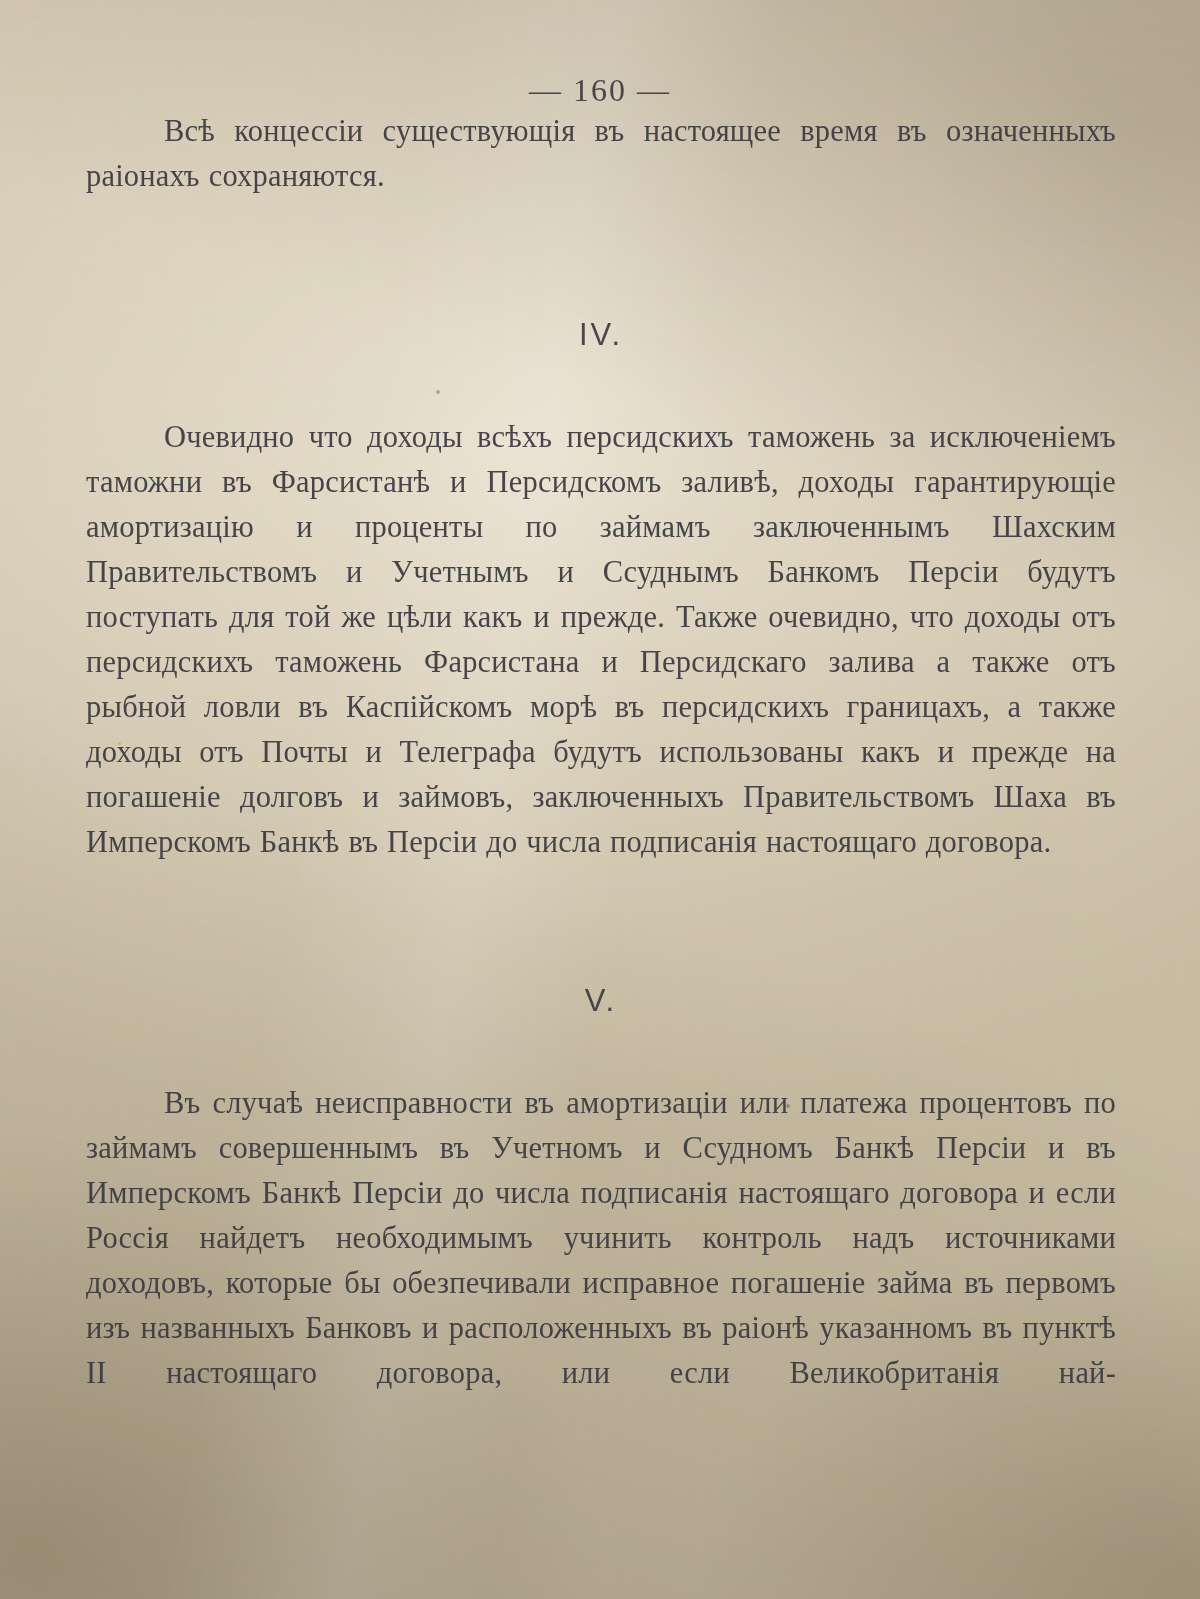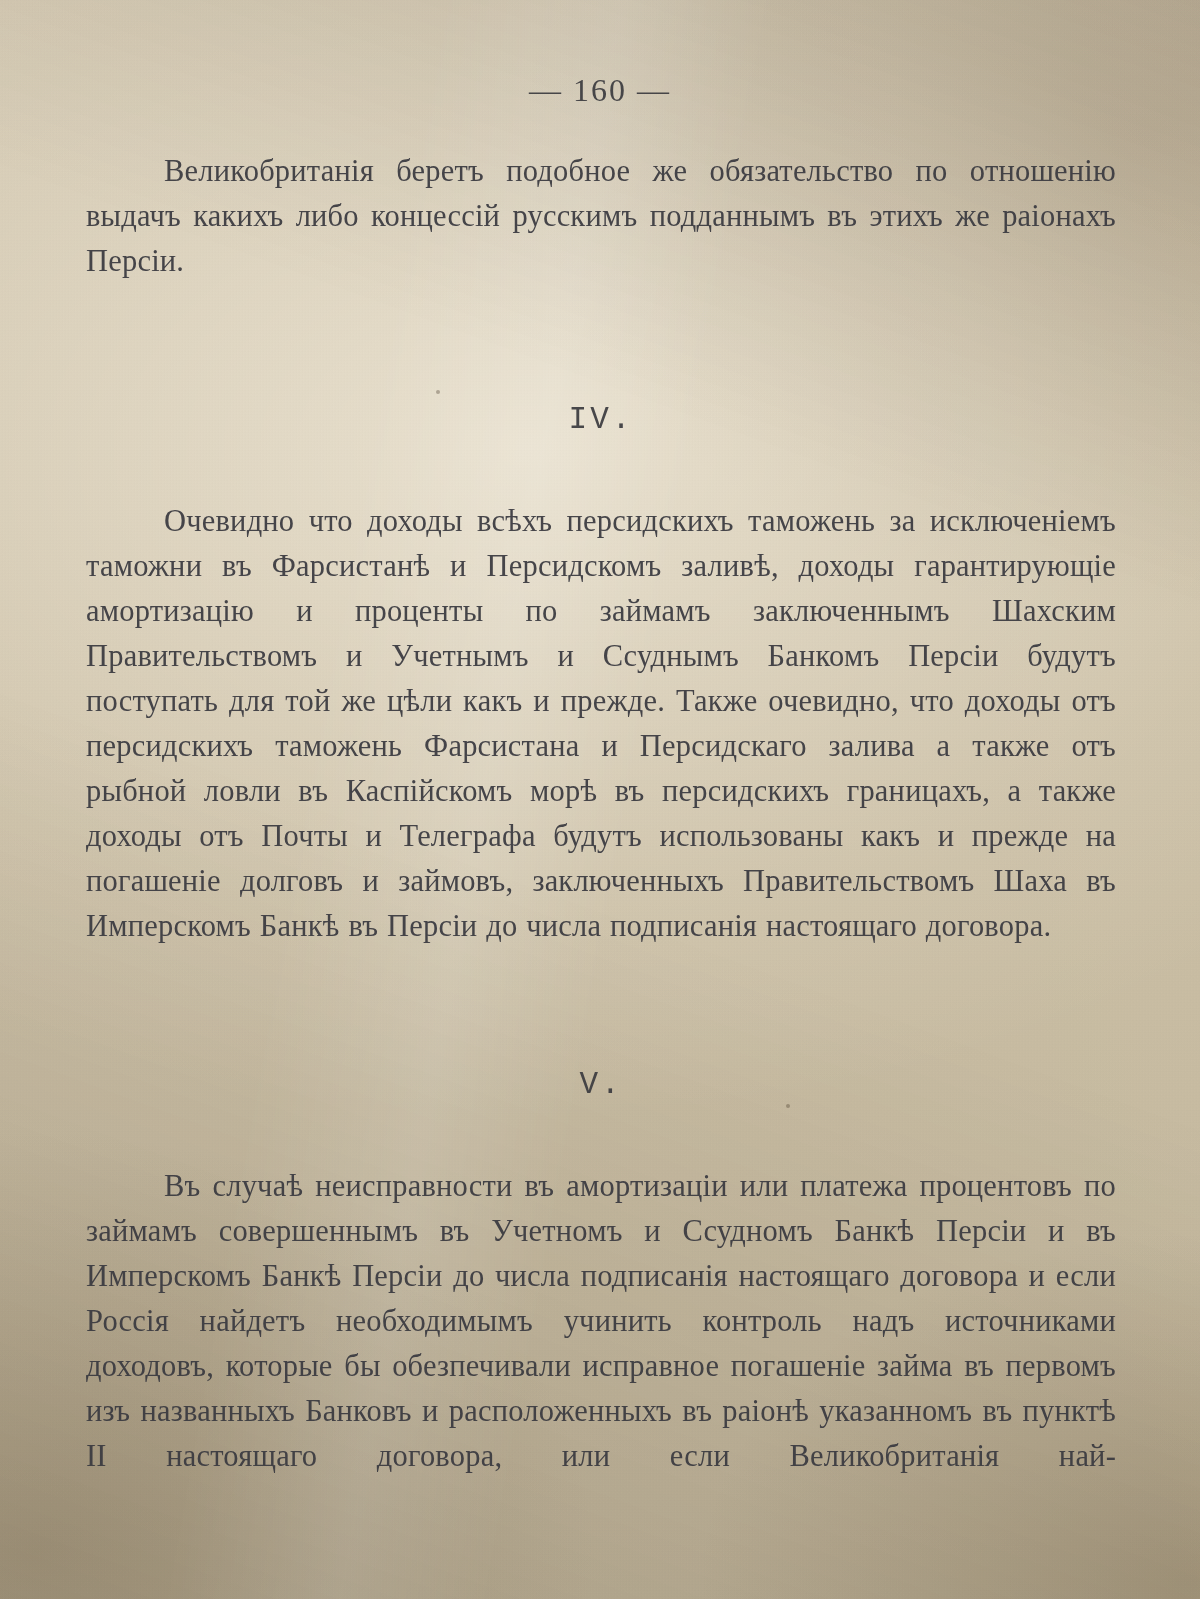--- a/index.html
+++ b/index.html
@@ -109,21 +109,21 @@
   }
 
   p.first { margin-top: 40px; }
 
   .section-num {
     text-align: center;
     font-size: 31px;
     letter-spacing: 3px;
     color: #3b3b3f;
     opacity: 0.92;
-    font-family: Liberation Mono, monospace;
+    font-family: Liberation Sans, sans-serif;
   }
 
   .gap-lg { height: 118px; }
   .gap-md { height: 62px; }
 
   .speck {
     position: absolute;
     border-radius: 50%;
     background: rgba(70,58,40,0.35);
     z-index: 4;
@@ -141,22 +141,22 @@
   <div class="speck" style="left:436px; top:390px; width:4px; height:4px;"></div>
   <div class="speck" style="left:786px; top:1104px; width:4px; height:4px;"></div>
   <div class="speck" style="left:118px; top:742px; width:3px; height:3px; opacity:0.5;"></div>
 
   <div id="content">
 
     <div class="folio">— 160 —</div>
 
     <div class="textblock">
 
-      <p class="para first lastleft"><span class="ind"></span><span>Великобританія беретъ подобное же обязательство по отношенію выдачъ какихъ либо концессій русскимъ подданнымъ въ этихъ же раіонахъ Персіи.</span></p>
 
+      <p class="para lastleft"><span class="ind"></span><span>Всѣ концессіи существующія въ настоящее время въ означенныхъ раіонахъ сохраняются.</span></p>
 
       <div class="gap-lg"></div>
 
       <div class="section-num">IV.</div>
 
       <div class="gap-md"></div>
 
       <p class="para lastleft"><span class="ind"></span><span>Очевидно что доходы всѣхъ персидскихъ таможень за исключеніемъ таможни въ Фарсистанѣ и Персидскомъ заливѣ, доходы гарантирующіе амортизацію и проценты по займамъ заключеннымъ Шахским Правительствомъ и Учетнымъ и Ссуднымъ Банкомъ Персіи будутъ поступать для той же цѣли какъ и прежде. Также очевидно, что доходы отъ персидскихъ таможень Фарсистана и Персидскаго залива а также отъ рыбной ловли въ Каспійскомъ морѣ въ персидскихъ границахъ, а также доходы отъ Почты и Телеграфа будутъ использованы какъ и прежде на погашеніе долговъ и займовъ, заключенныхъ Правительствомъ Шаха въ Имперскомъ Банкѣ въ Персіи до числа подписанія настоящаго договора.</span></p>
 
       <div class="gap-lg"></div>

